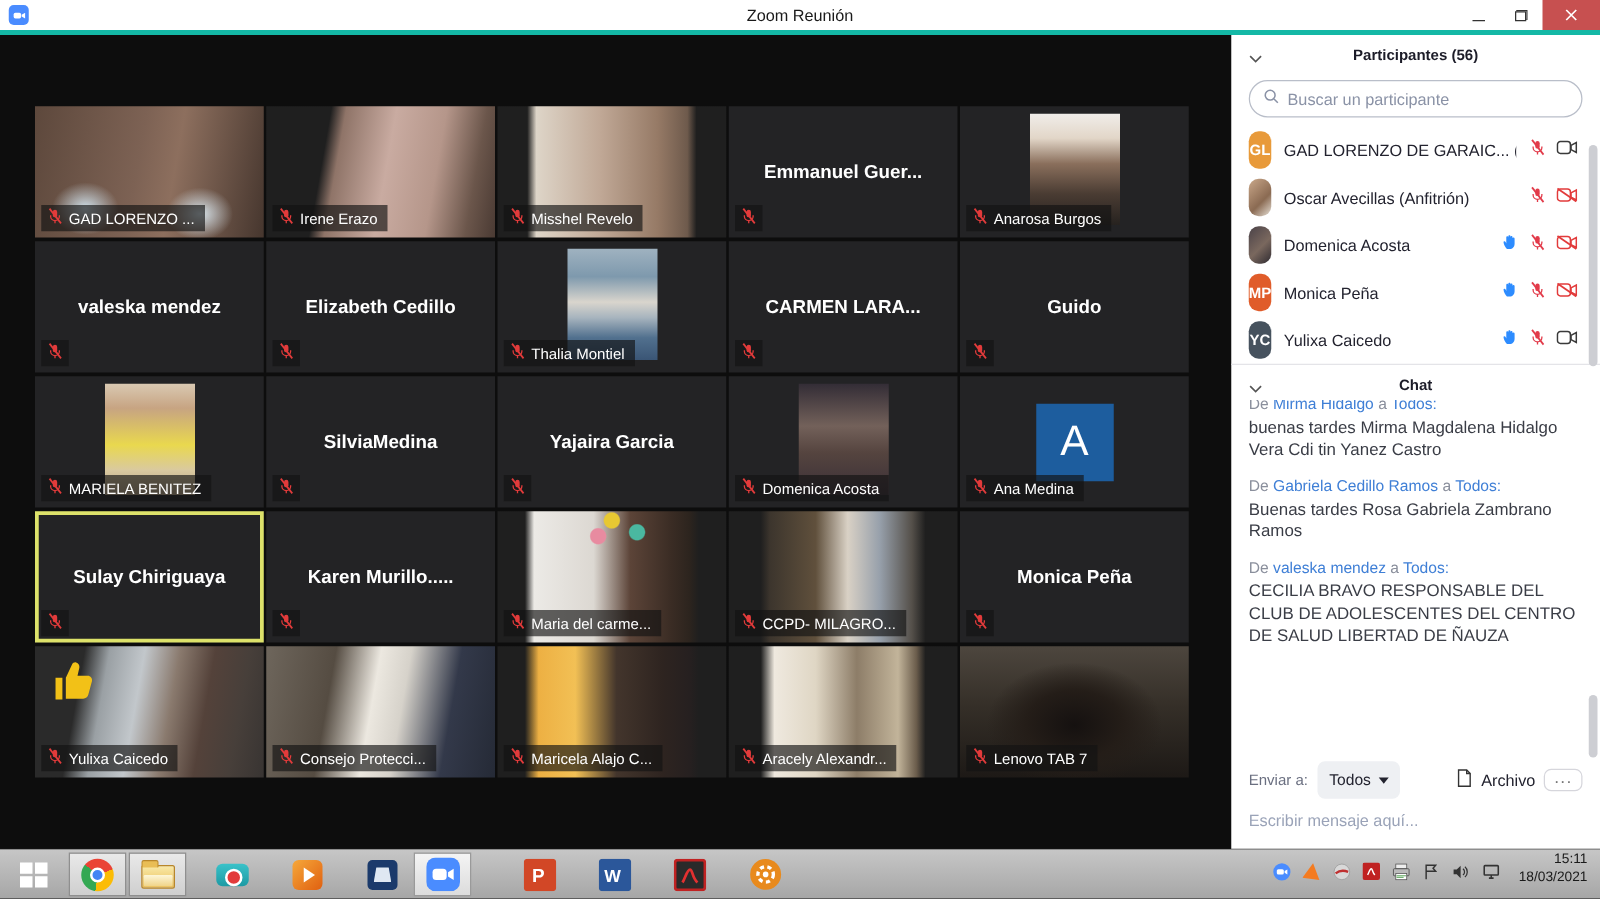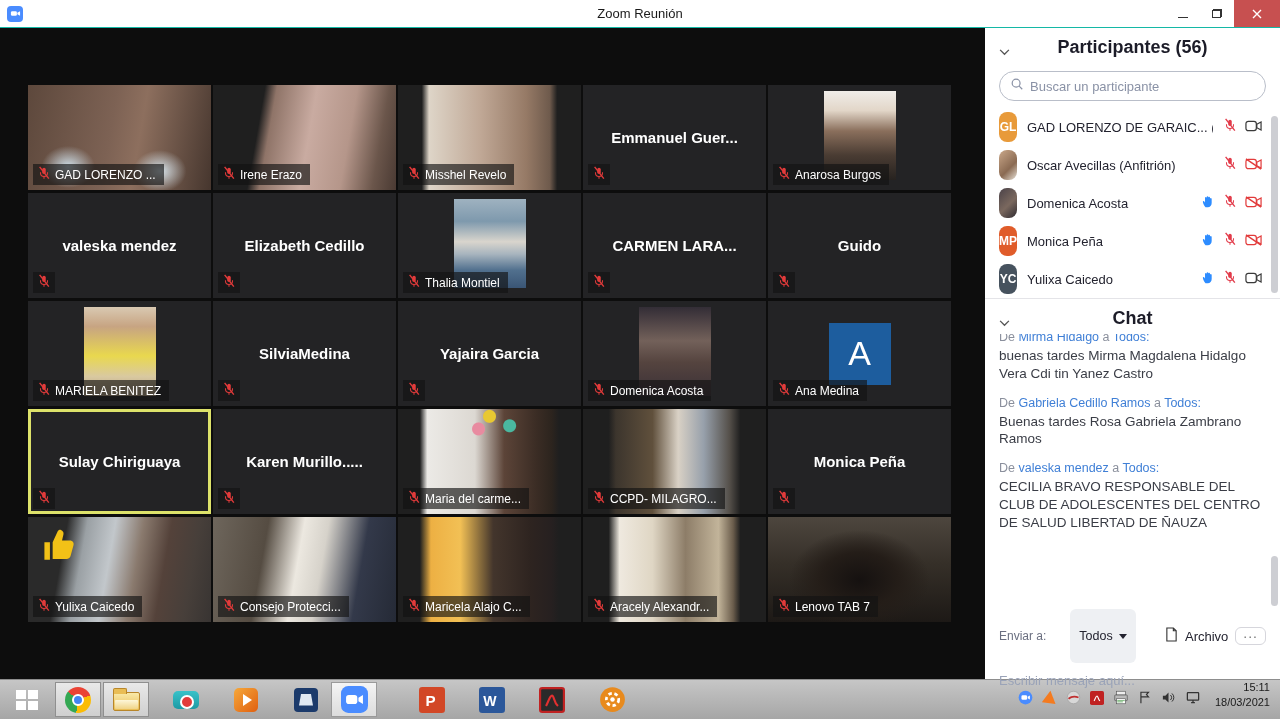--- a/index.html
+++ b/index.html
@@ -1,21 +1,21 @@
 <!DOCTYPE html>
 <html><head>
 <meta charset="utf-8">
 <style>
   * { box-sizing: border-box; margin: 0; padding: 0; }
   html,body { width:1280px; height:719px; overflow:hidden;
     font-family:"Liberation Sans", sans-serif; background:#000; }
   #app { width:1280px; height:719px; display:flex; flex-direction:column; }
 
   
-  .titlebar { height:28px; background:#ffffff; border-bottom:1px solid #14b8a6;
+  .titlebar { height:28px; background:#ffffff; border-bottom:4px solid #14b8a6;
     display:flex; align-items:center; position:relative; flex:none; }
   .tb-appicon { width:16px; height:16px; border-radius:4px; background:#4a8cff;
     margin-left:7px; display:flex; align-items:center; justify-content:center; }
   .tb-title { position:absolute; left:0; right:0; text-align:center;
     font-size:13px; color:#1a1a1a; pointer-events:none; }
   .tb-controls { margin-left:auto; display:flex; height:100%; }
   .wbtn { width:34px; height:100%; display:flex; align-items:center; justify-content:center; }
   .wbtn.close { width:46px; background:#c75050; }
   .min-glyph { width:10px; height:1px; background:#333; display:block; margin-top:8px; }
   .restore-glyph { width:10px; height:9px; position:relative; display:block; }
@@ -40,21 +40,21 @@
     color:#fff; font-size:12px; display:flex; align-items:center; gap:4px;
     padding:2px 8px 2px 4px; max-width:92%; white-space:nowrap; }
   .pill.mic-only { padding:2px 4px; }
   .pill svg { flex:none; }
   .reaction { position:absolute; left:10px; top:6px; width:44px; height:44px; }
 
   
   .sidebar { width:295px; background:#ffffff; display:flex; flex-direction:column;
     position:relative; flex:none; }
   .panel-header { position:relative; text-align:center; font-weight:700;
-    font-size:18px; color:#1c1c28; padding:9px 0 5px; flex:none; }
+    font-size:12px; color:#1c1c28; padding:9px 0 5px; flex:none; }
   .panel-header .chev { position:absolute; left:14px; top:12px; }
   .search-wrap { margin:8px 14px 7px; border:1px solid #b9bec9; border-radius:16px;
     height:30px; display:flex; align-items:center; padding:0 10px; gap:6px; flex:none; }
   .search-input { border:none; outline:none; flex:1; font-size:13px; color:#333;
     background:transparent; font-family:"Liberation Sans",sans-serif; }
   .search-input::placeholder { color:#8a92a6; }
   .plist { flex:none; }
   .prow { display:flex; align-items:center; gap:10px; padding:0 18px 0 14px; height:38px; }
   .avatar { width:18px; height:30px; border-radius:8px; color:#fff; font-weight:700;
     font-size:12px; display:flex; align-items:center; justify-content:center; flex:none; }
@@ -65,21 +65,21 @@
     font-size:12.5px; color:#1c1c28; font-family:"Liberation Sans",sans-serif; }
   .divider { height:1px; background:#e4e4e8; flex:none; }
   .chat-msgs { flex:1; overflow:hidden; padding:4px 16px 0 14px; }
   .msg { margin-bottom:13px; }
   .msg-head { font-size:12.5px; color:#8a8f9c; }
   .msg-head .who { color:#3f7fd6; }
   .msg-body { font-size:13.5px; color:#3a3d46; line-height:1.32; margin-top:3px; }
   .msg.clipped .msg-head { margin-top:-8px; }
   .chat-footer { padding:8px 14px 0; flex:none; height:78px; }
   .cf-row1 { display:flex; align-items:center; font-size:12px; color:#6a6f80; }
-  .sendto-pill { background:#eef0f3; border-radius:6px; padding:20px 9px; margin-left:24px;
+  .sendto-pill { background:#eef0f3; border-radius:6px; padding:8px 9px; margin-left:8px;
     font-size:12.5px; color:#23232f; display:flex; gap:6px; align-items:center; }
   .caret-down { width:0; height:0; border-left:4px solid transparent;
     border-right:4px solid transparent; border-top:5px solid #23232f; }
   .cf-right { margin-left:auto; display:flex; align-items:center; gap:7px; }
   .archivo-label { font-size:13px; color:#23232f; }
   .more-btn { border:1px solid #d6d6dc; border-radius:6px; background:#fff;
     padding:0 7px 6px; color:#777; font-size:14px; line-height:10px; letter-spacing:1px; }
   .chat-input { margin-top:10px; font-size:13px; color:#9aa3b8; }
   .sb-thumb { position:absolute; right:2px; width:7px; border-radius:4px; background:#cdced3; }
   #thumb-participants { top:88px; height:177px; }

